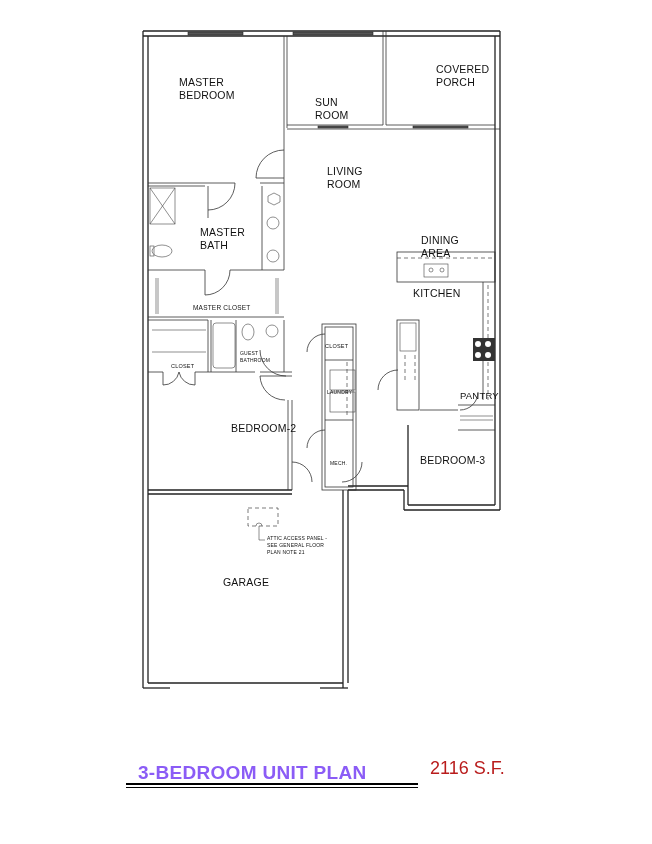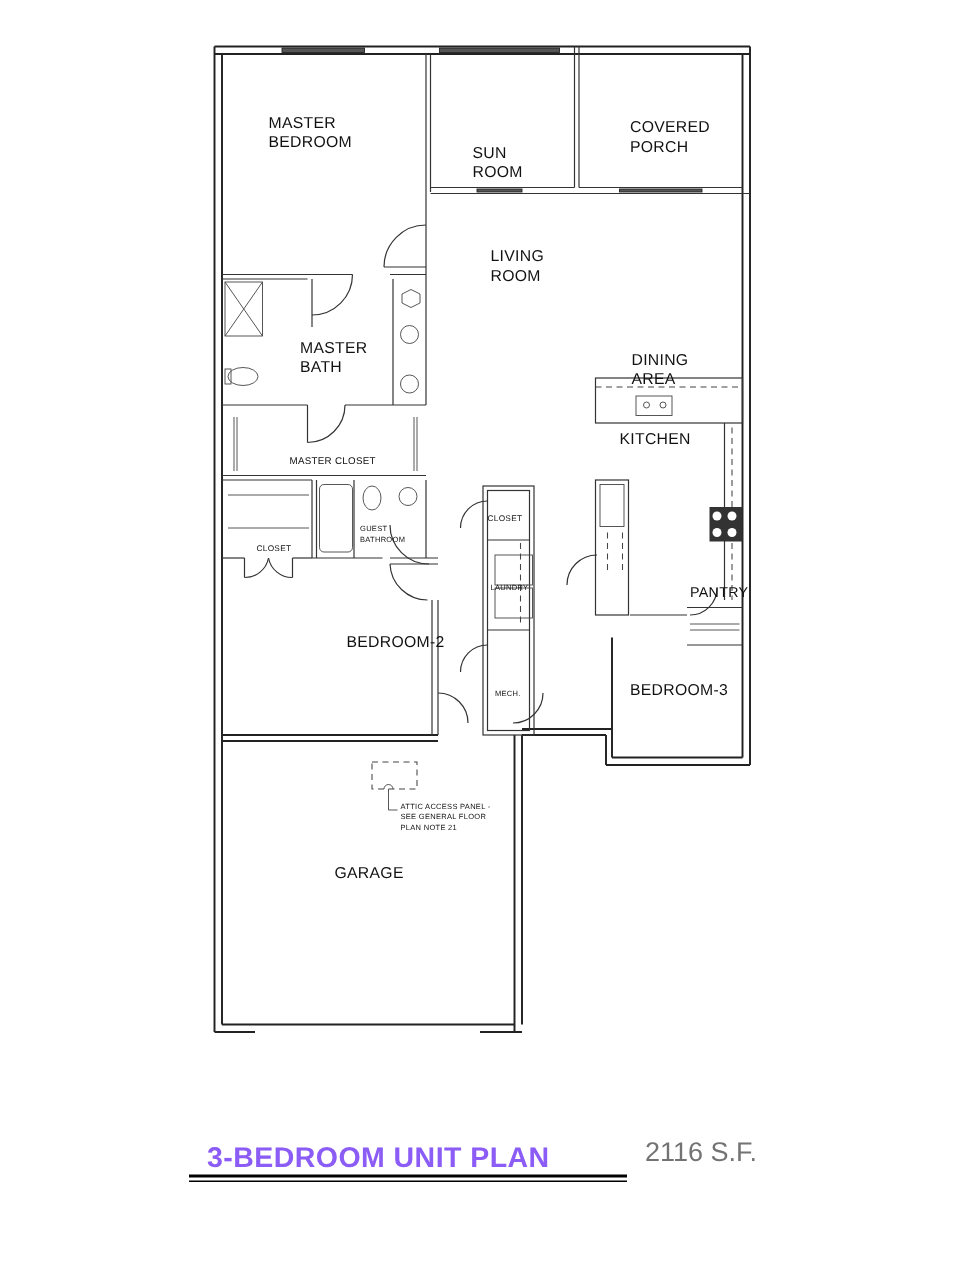--- a/index.html
+++ b/index.html
@@ -10,21 +10,21 @@
   .thin { fill:none; stroke:#444; stroke-width:0.6; }
   .dash { fill:none; stroke:#444; stroke-width:0.7; stroke-dasharray:4 3; }
   .win { fill:#555; stroke:#222; stroke-width:0.6; }
   .door { fill:none; stroke:#333; stroke-width:0.8; }
   .lbl { position:absolute; font-size:10.5px; color:#111; line-height:13px; text-align:left; letter-spacing:0.2px; }
   .small { font-size:5.5px; line-height:7px; }
   .tiny { font-size:5px; line-height:7px; }
   .title { position:absolute; left:138px; top:762px; font-size:19px; font-weight:bold; color:#8b5cf6; letter-spacing:0.3px; }
   .title-line1 { position:absolute; left:126px; top:783px; width:292px; height:1.6px; background:#000; }
   .title-line2 { position:absolute; left:126px; top:787px; width:292px; height:0.8px; background:#000; }
-  .sf { position:absolute; left:430px; top:758px; font-size:18px; color:#737373; }
+  .sf { position:absolute; left:430px; top:758px; font-size:18px; color:#b91c1c; }
 </style>
 </head>
 <body>
 
 <svg id="plan" viewBox="0 0 652 844" xmlns="http://www.w3.org/2000/svg">
 
   <g>
 
     <line class="wall" x1="143" y1="31" x2="500" y2="31"></line>
     <line class="wall" x1="143" y1="36" x2="500" y2="36"></line>
@@ -184,21 +184,21 @@
 </svg>
 
 <div class="lbl" style="left:179px;top:76px;">
   <div>MASTER</div>
   <div>BEDROOM</div>
 </div>
 <div class="lbl" style="left:315px;top:68px;margin-top:28px;">
   <div>SUN</div>
   <div>ROOM</div>
 </div>
-<div class="lbl" style="left:420px;top:63px;margin-top:16px;">
+<div class="lbl" style="left:436px;top:63px;">
   <div>COVERED</div>
   <div>PORCH</div>
 </div>
 <div class="lbl" style="left:327px;top:165px;">
   <div>LIVING</div>
   <div>ROOM</div>
 </div>
 <div class="lbl" style="left:421px;top:190px;margin-top:44px;">
   <div>DINING</div>
   <div>AREA</div>

